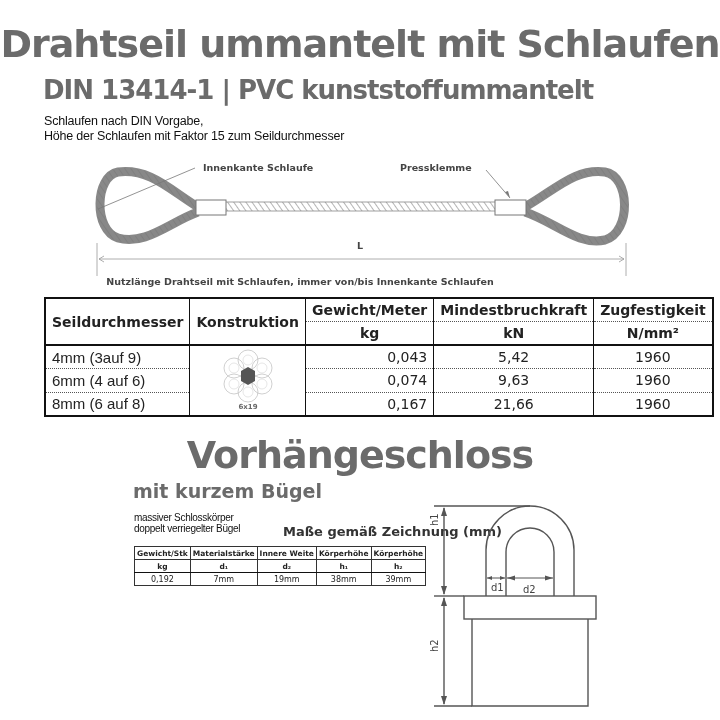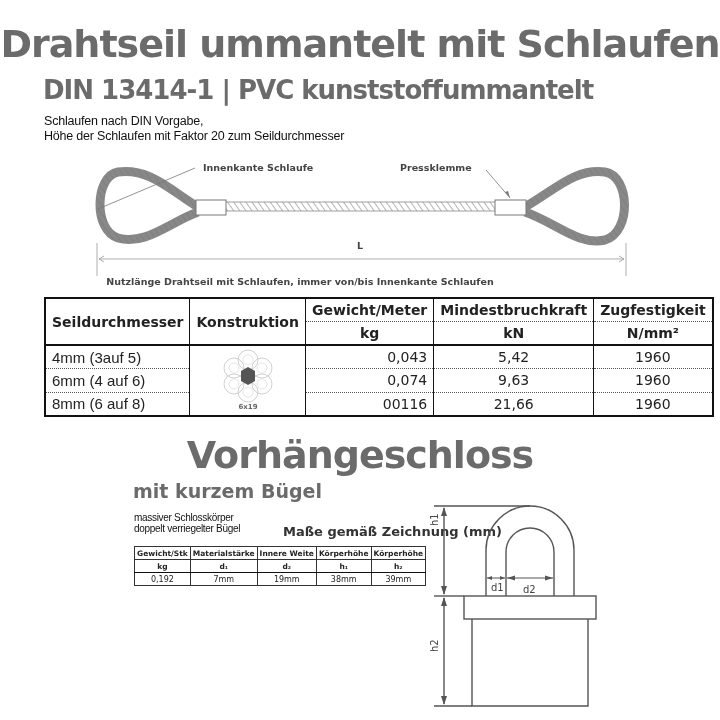--- a/index.html
+++ b/index.html
@@ -33,21 +33,21 @@
   table.lock tr.sub th { font-weight:bold; border-bottom:1.5px solid #111; }
   table.lock tr.val td { font-size:8px; }
   svg text { font-family:"DejaVu Sans", sans-serif; }
 </style>
 </head>
 <body>
 
 <div class="abs title1">Drahtseil ummantelt mit Schlaufen</div>
 <div class="abs title2">DIN 13414-1 | PVC kunststoffummantelt</div>
 <div class="abs note" style="top:114px;">Schlaufen nach DIN Vorgabe,</div>
-<div class="abs note" style="top:129px;">Höhe der Schlaufen mit Faktor 20 zum Seildurchmesser</div>
+<div class="abs note" style="top:129px;">Höhe der Schlaufen mit Faktor 15 zum Seildurchmesser</div>
 
 <svg class="abs" style="left:0; top:150px;" width="720" height="130" viewBox="0 150 720 130">
   <defs>
     <pattern id="hatch" patternUnits="userSpaceOnUse" width="5" height="5" patternTransform="rotate(-35)">
       <line x1="0" y1="0" x2="0" y2="5" stroke="#777" stroke-width="1.1"></line>
     </pattern>
   </defs>
 
   <rect x="225" y="202" width="272" height="9" fill="url(#hatch)" stroke="#888" stroke-width="0.8"></rect>
 
@@ -94,21 +94,21 @@
     <th class="sub">Gewicht/Meter</th>
     <th class="sub">Mindestbruchkraft</th>
     <th class="sub">Zugfestigkeit</th>
   </tr>
   <tr class="hdr-bottom">
     <th>kg</th>
     <th>kN</th>
     <th>N/mm²</th>
   </tr>
   <tr class="dr">
-    <td class="left">4mm (3auf 5)</td>
+    <td class="left">4mm (3auf 9)</td>
     <td rowspan="3" class="ctr" style="border-bottom:none; padding:0;">
       <svg width="70" height="66" viewBox="0 0 70 66">
         <g fill="none" stroke="#bbb" stroke-width="0.7">
           <circle cx="35" cy="14" r="10"></circle>
           <circle cx="35" cy="46" r="10"></circle>
           <circle cx="21" cy="22" r="10"></circle>
           <circle cx="49" cy="22" r="10"></circle>
           <circle cx="21" cy="38" r="10"></circle>
           <circle cx="49" cy="38" r="10"></circle>
         </g>
@@ -129,21 +129,21 @@
     <td class="ctr">1960</td>
   </tr>
   <tr class="dr">
     <td class="left">6mm (4 auf 6)</td>
     <td class="right">0,074</td>
     <td class="ctr">9,63</td>
     <td class="ctr">1960</td>
   </tr>
   <tr class="dr last">
     <td class="left">8mm (6 auf 8)</td>
-    <td class="right">00116</td>
+    <td class="right">0,167</td>
     <td class="ctr">21,66</td>
     <td class="ctr">1960</td>
   </tr>
 </tbody>
   </table>
 
 <div class="abs title3">Vorhängeschloss</div>
 <div class="abs title4">mit kurzem Bügel</div>
 <div class="abs note2" style="top:512px;">massiver Schlosskörper</div>
 <div class="abs note2" style="top:523px;">doppelt verriegelter Bügel</div>

